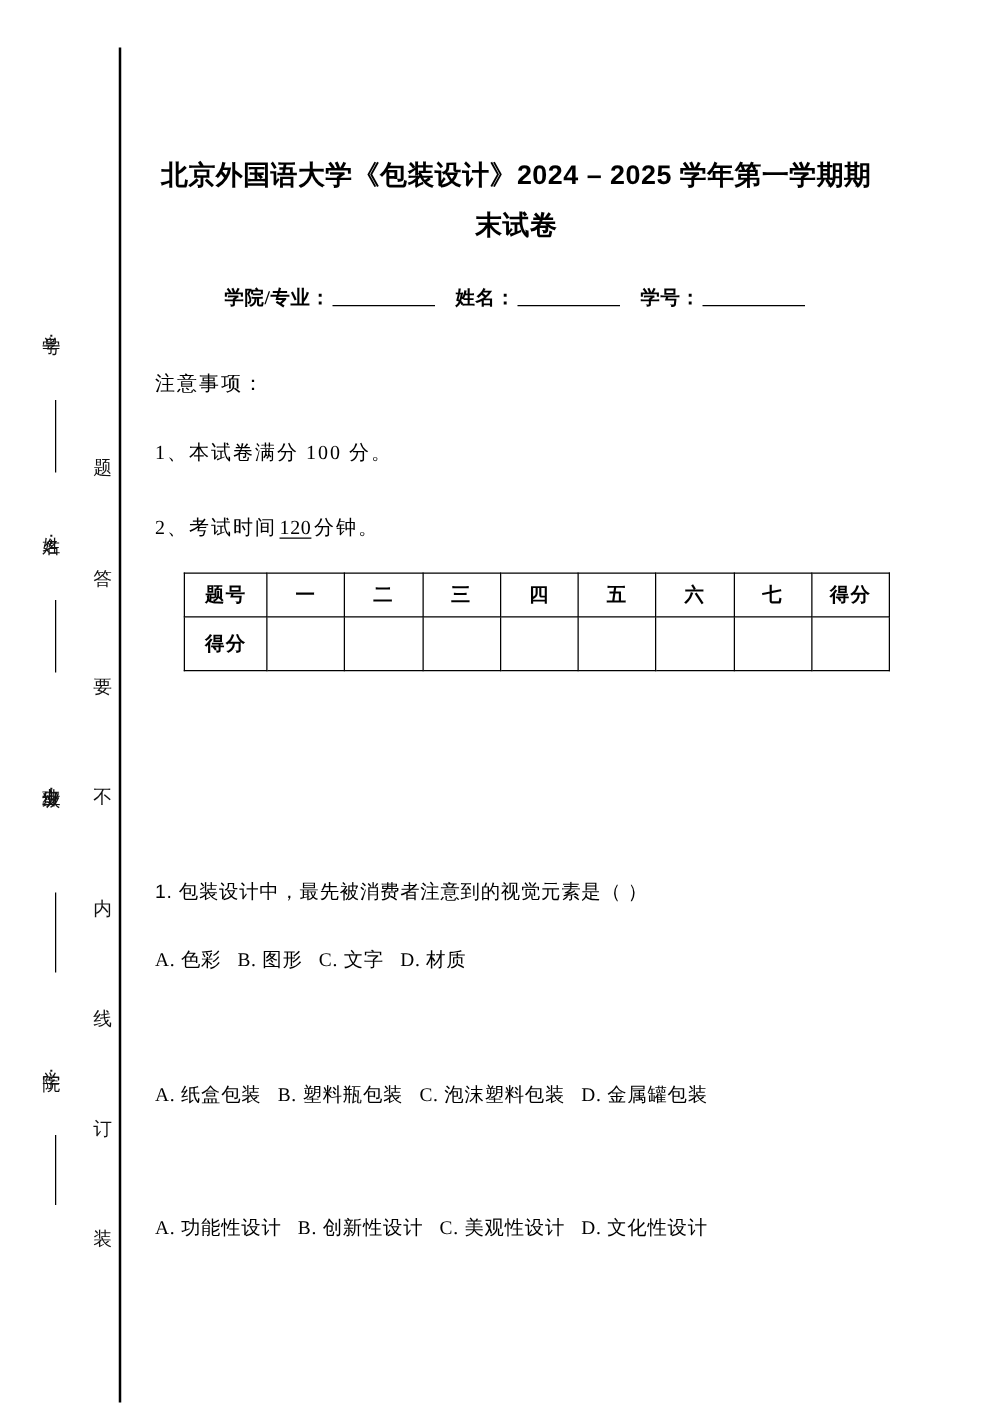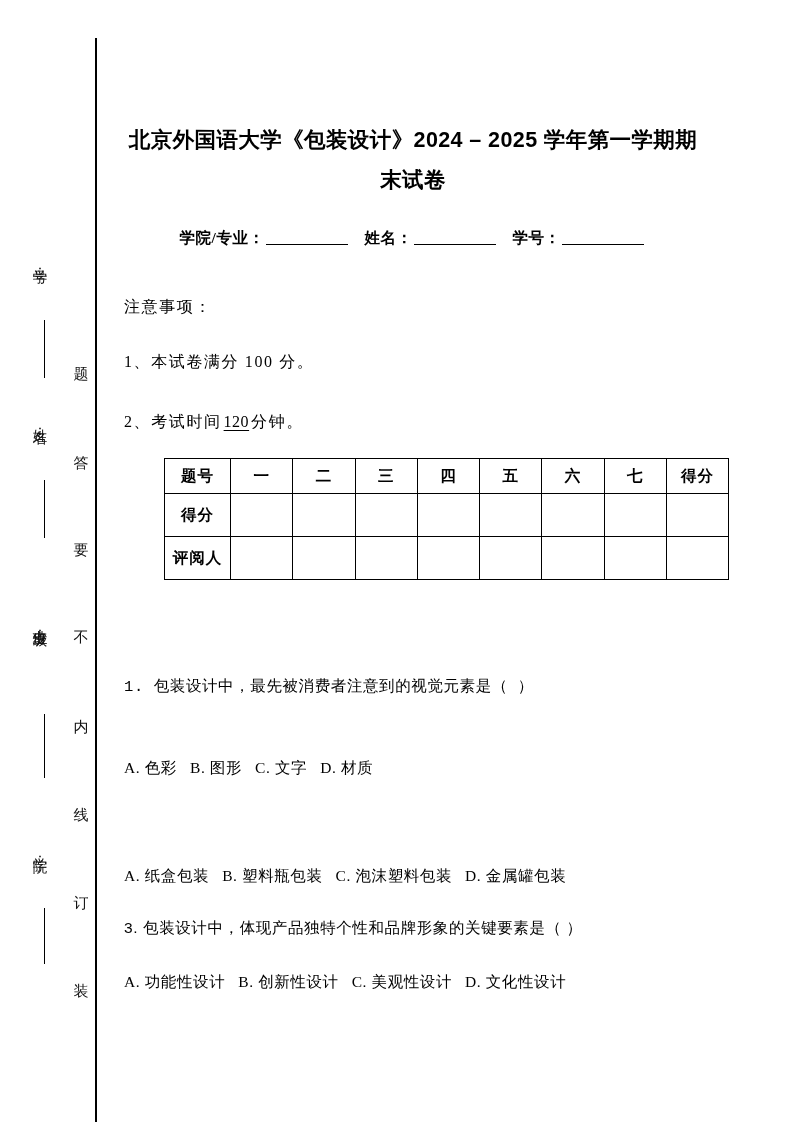--- a/index.html
+++ b/index.html
@@ -127,21 +127,21 @@
   .u-val {
     text-decoration: underline;
     text-underline-offset: 3px;
     padding: 0 2px;
     letter-spacing: 0.5px;
   }
 
   
   #score-table {
     position: absolute;
-    left: 40px;
+    left: 23px;
     top: 458px;
     border-collapse: collapse;
     table-layout: fixed;
     width: 564px;
   }
   #score-table td {
     border: 1.4px solid #000000;
     text-align: center;
     vertical-align: middle;
     font-family: "Liberation Serif", "DejaVu Serif", serif;
@@ -161,21 +161,21 @@
     left: 0;
     width: 578px;
     font-family: "Liberation Sans", "DejaVu Sans", sans-serif;
     font-size: 15.5px;
     letter-spacing: 0.6px;
   }
   .serif-mark {
     font-family: "Liberation Serif", "DejaVu Serif", serif;
   }
   #section-1 { top: 610px; line-height: 35px; }
-  #q1  { top: 676px; white-space: nowrap; font-family: Liberation Mono, monospace; }
+  #q1  { top: 703px; white-space: nowrap; }
   #q1o { top: 758px; white-space: nowrap; }
   #q2  { top: 812px; white-space: nowrap; }
   #q2o { top: 866px; white-space: nowrap; }
   #q3  { top: 918px; white-space: nowrap; }
   #q3o { top: 972px; white-space: nowrap; }
   .opt-sp { display: inline-block; width: 13px; }
 
   #page-footer {
     position: absolute;
     left: 0;
@@ -261,42 +261,30 @@
         <td>得分</td>
         <td></td>
         <td></td>
         <td></td>
         <td></td>
         <td></td>
         <td></td>
         <td></td>
         <td></td>
       </tr>
-      <tr class="r-body">
-        <td>评阅人</td>
-        <td></td>
-        <td></td>
-        <td></td>
-        <td></td>
-        <td></td>
-        <td></td>
-        <td></td>
-        <td></td>
-      </tr>
     </tbody>
   </table>
 
 
   <div class="qtext" id="q1">1. 包装设计中，最先被消费者注意到的视觉元素是（  ）</div>
   <div class="qtext" id="q1o">
     <span class="serif-mark">A. 色彩</span><span class="opt-sp"></span><span class="serif-mark">B. 图形</span><span class="opt-sp"></span><span class="serif-mark">C. 文字</span><span class="opt-sp"></span><span class="serif-mark">D. 材质</span>
   </div>
 
   <div class="qtext" id="q2o">
     <span class="serif-mark">A. 纸盒包装</span><span class="opt-sp"></span><span class="serif-mark">B. 塑料瓶包装</span><span class="opt-sp"></span><span class="serif-mark">C. 泡沫塑料包装</span><span class="opt-sp"></span><span class="serif-mark">D. 金属罐包装</span>
   </div>
 
-  <div class="qtext" id="q3">3. 包装设计中，体现产品独特个性和品牌形象的关键要素是（  ）</div>
   <div class="qtext" id="q3o">
     <span class="serif-mark">A. 功能性设计</span><span class="opt-sp"></span><span class="serif-mark">B. 创新性设计</span><span class="opt-sp"></span><span class="serif-mark">C. 美观性设计</span><span class="opt-sp"></span><span class="serif-mark">D. 文化性设计</span>
   </div>
 
 </div>
 
 </body></html>

